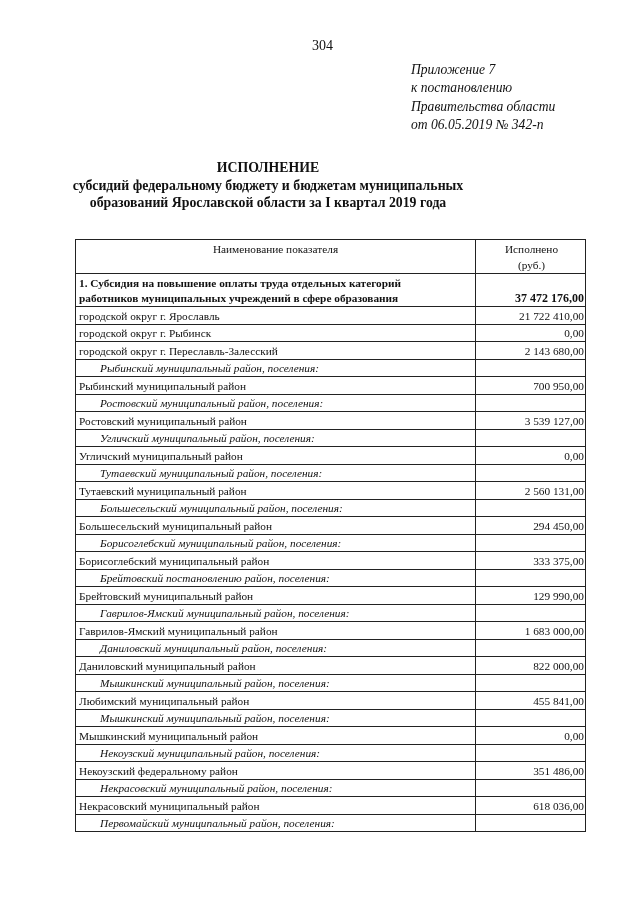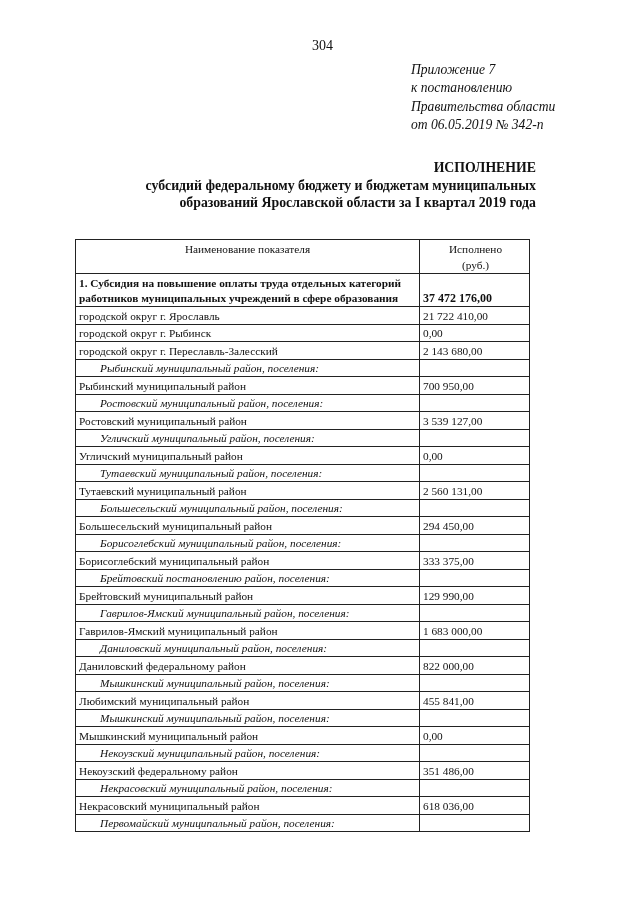--- a/index.html
+++ b/index.html
@@ -1,22 +1,22 @@
 <!DOCTYPE html>
 <html><head>
 <meta charset="utf-8">
 <style>
   html, body { margin:0; padding:0; background:#fff; }
   body { width:640px; height:905px; position:relative; font-family:"Liberation Serif", serif; color:#111; overflow:hidden; }
   .pagenum { position:absolute; left:312px; top:38px; font-size:14px; }
   .appendix { position:absolute; left:411px; top:61px; font-size:13.6px; line-height:18.3px;font-style:italic; }
-  .title { position:absolute; left:0; width:536px; top:159px; text-align:right; font-weight:bold; font-size:13.8px; line-height:17.6px; }
-  table { position:absolute; left:75px; top:239px; width:455px; border-collapse:collapse; font-size:11.3px; }
+  .title { position:absolute; left:0; width:536px; top:159px; text-align:center; font-weight:bold; font-size:13.8px; line-height:17.6px; }
+  table { position:absolute; left:75px; top:239px; width:511px; border-collapse:collapse; font-size:11.3px; }
   td { border:1px solid #222; padding:0 3px; height:16.5px; line-height:15px; vertical-align:bottom; }
-  td.val { width:105px; text-align:left; padding-right:1px; }
+  td.val { width:105px; text-align:right; padding-right:1px; }
   tr.hdr td { height:32px; vertical-align:top; text-align:center; line-height:16px; padding-top:1px; }
   tr.sec td { font-weight:bold; font-size:11.3px; height:32px; line-height:15px; }
   tr.sec td.val { font-size:12px; }
   tr.sub td.name { font-style:italic; padding-left:24px; }
 </style>
 </head>
 <body>
 
 <div class="pagenum">304</div>
 
@@ -123,21 +123,21 @@
       </tr>
       <tr class="row">
         <td class="name">Гаврилов-Ямский муниципальный район</td>
         <td class="val">1 683 000,00</td>
       </tr>
       <tr class="sub">
         <td class="name">Даниловский муниципальный район, поселения:</td>
         <td class="val"></td>
       </tr>
       <tr class="row">
-        <td class="name">Даниловский федеральному район</td>
+        <td class="name">Даниловский муниципальный район</td>
         <td class="val">822 000,00</td>
       </tr>
       <tr class="sub">
         <td class="name">Мышкинский муниципальный район, поселения:</td>
         <td class="val"></td>
       </tr>
       <tr class="row">
         <td class="name">Любимский муниципальный район</td>
         <td class="val">455 841,00</td>
       </tr>

